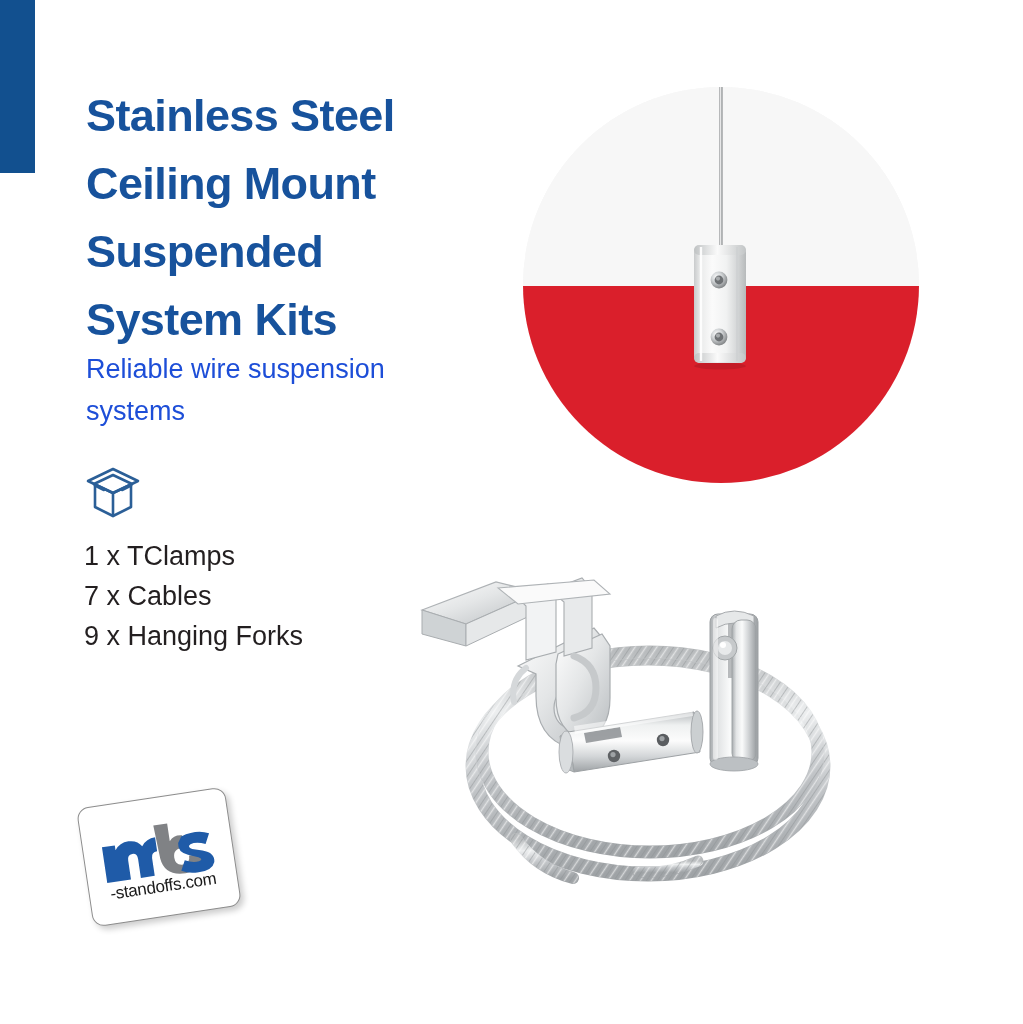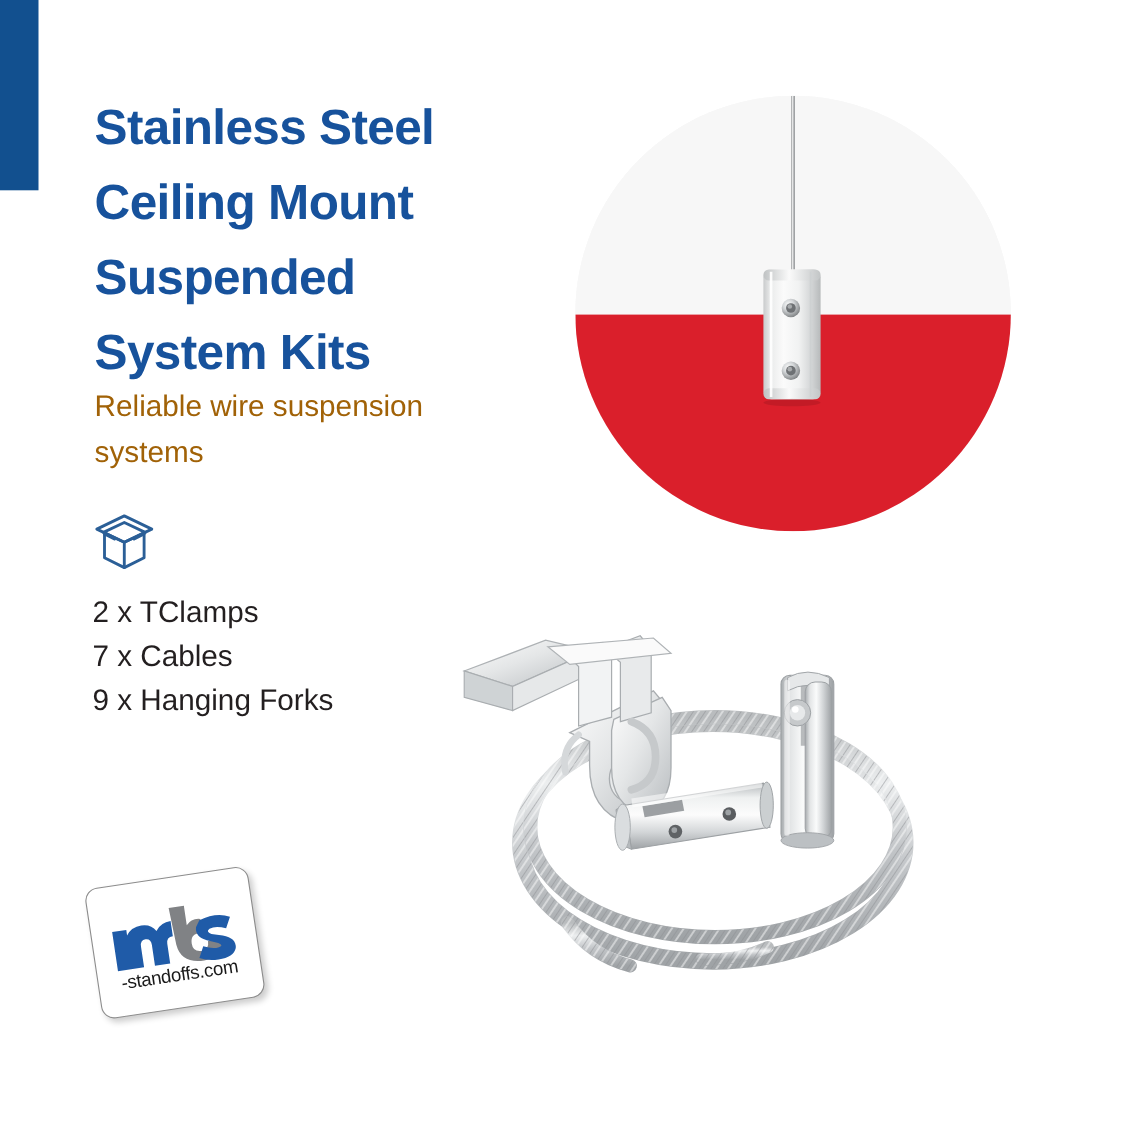--- a/index.html
+++ b/index.html
@@ -45,21 +45,21 @@
     line-height: 68px;
     letter-spacing: -0.6px;
     white-space: nowrap;
   }
 
   .subtitle {
     position: absolute;
     left: 86px;
     top: 348px;
     width: 380px;
-    color: #a16207;
+    color: #1d4ed8;
     font-size: 27px;
     font-weight: normal;
     line-height: 42px;
   }
 
   
   .box-icon {
     position: absolute;
     left: 84px;
     top: 466px;
@@ -188,21 +188,21 @@
         <path d="M11 19.5 L11 41 L29 50 L47 41 L47 19.5"></path>
         <path d="M29 27 L29 50"></path>
 
         <path d="M11 19.5 L20 24"></path>
         <path d="M47 19.5 L38 24"></path>
       </g>
     </svg>
   </div>
 
   <div class="contents-list">
-    <span class="contents-item">2 x TClamps</span>
+    <span class="contents-item">1 x TClamps</span>
     <span class="contents-item">7 x Cables</span>
     <span class="contents-item">9 x Hanging Forks</span>
   </div>
 
   <div class="hero-circle">
     <div class="half-top"></div>
     <div class="half-bottom"></div>
 
     <svg class="hero-svg" viewBox="0 0 396 396">
       <defs>

